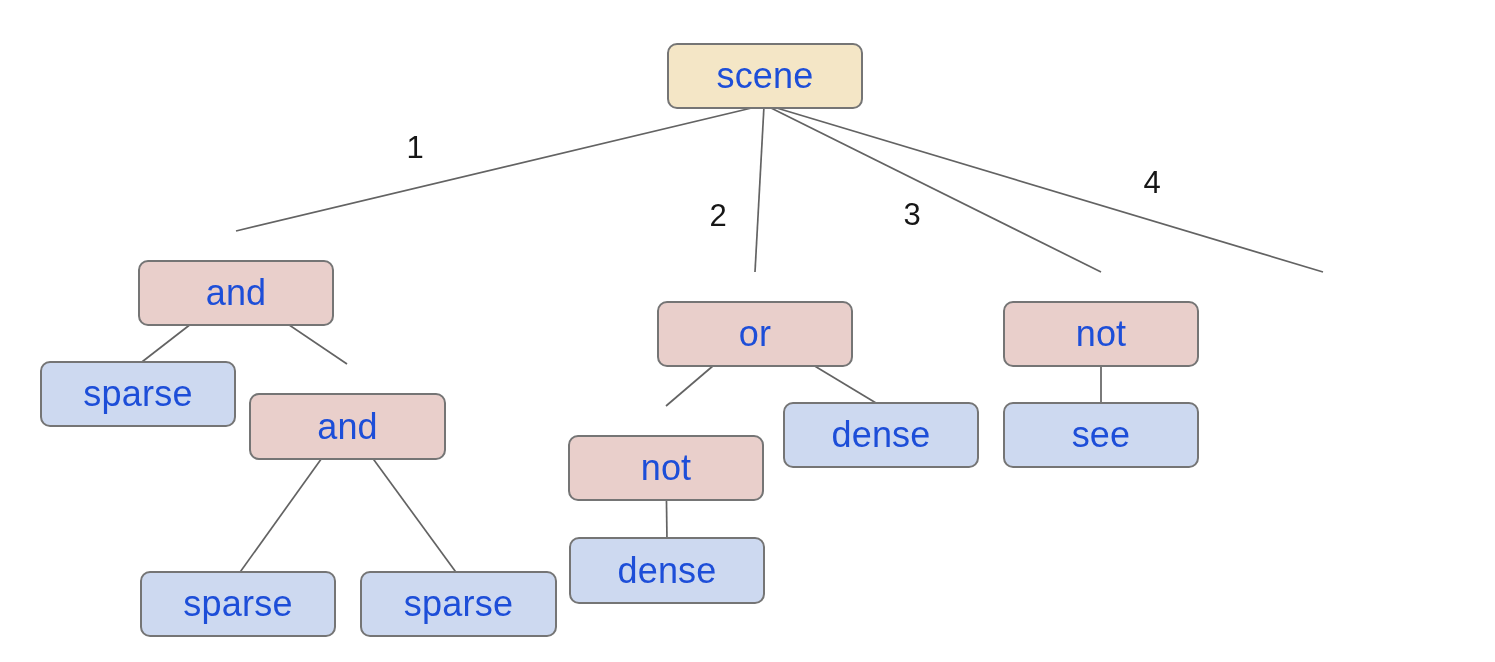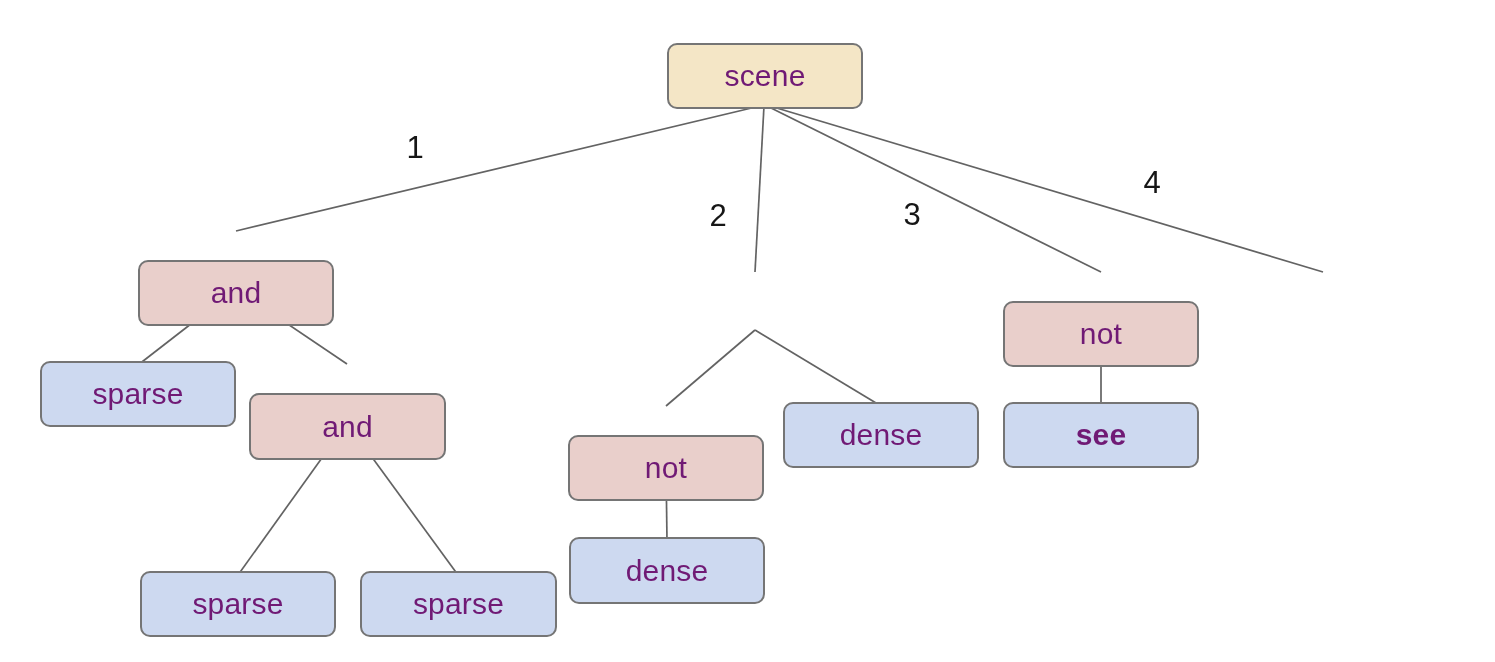--- a/index.html
+++ b/index.html
@@ -27,38 +27,38 @@
     stroke-width: 1.7;
   }
   .node {
     position: absolute;
     box-sizing: border-box;
     border: 2px solid #757575;
     border-radius: 10px;
     display: flex;
     align-items: center;
     justify-content: center;
-    font-size: 30px;
-    color: #701a75;
+    font-size: 36px;
+    color: #1d4ed8;
     letter-spacing: 0.2px;
   }
   .root { background: #f4e6c6; }
   .op   { background: #e9cfcb; margin-top: 33px; }
   .leaf { background: #cdd9f0; }
 
   .n-scene   { left: 667px;  top: 43px;  width: 196px; height: 66px; }
   .n-and1    { left: 138px;  top: 227px; width: 196px; height: 66px; }
   .n-or      { left: 657px;  top: 268px; width: 196px; height: 66px; }
   .n-not1    { left: 1003px; top: 268px; width: 196px; height: 66px; }
   .n-timeout { left: 1225px; top: 268px; width: 196px; height: 66px; }
   .n-sparse1 { left: 40px;   top: 361px; width: 196px; height: 66px; }
   .n-and2    { left: 249px;  top: 360px; width: 197px; height: 67px; }
   .n-not2    { left: 568px;  top: 402px; width: 196px; height: 66px; }
   .n-dense1  { left: 783px;  top: 402px; width: 196px; height: 66px; }
-  .n-see     { left: 1003px; top: 402px; width: 196px; height: 66px; font-weight: bold; }
+  .n-see     { left: 1003px; top: 402px; width: 196px; height: 66px; }
   .n-dense2  { left: 569px;  top: 537px; width: 196px; height: 67px; }
   .n-sparse2 { left: 140px;  top: 571px; width: 196px; height: 66px; }
   .n-sparse3 { left: 360px;  top: 571px; width: 197px; height: 66px; }
 
   .edge-label {
     position: absolute;
     transform: translate(-50%, -50%);
     font-size: 31px;
     color: #161616;
   }
@@ -87,20 +87,21 @@
     <line x1="1101" y1="330" x2="1101" y2="406"></line>
   </svg>
 
   <span class="edge-label el-1">1</span>
   <span class="edge-label el-2">2</span>
   <span class="edge-label el-3">3</span>
   <span class="edge-label el-4">4</span>
 
   <div class="node root n-scene">scene</div>
   <div class="node op   n-and1">and</div>
+  <div class="node op   n-or">or</div>
   <div class="node op   n-not1">not</div>
   <div class="node leaf n-sparse1">sparse</div>
   <div class="node op   n-and2">and</div>
   <div class="node op   n-not2">not</div>
   <div class="node leaf n-dense1">dense</div>
   <div class="node leaf n-see">see</div>
   <div class="node leaf n-dense2">dense</div>
   <div class="node leaf n-sparse2">sparse</div>
   <div class="node leaf n-sparse3">sparse</div>
 

